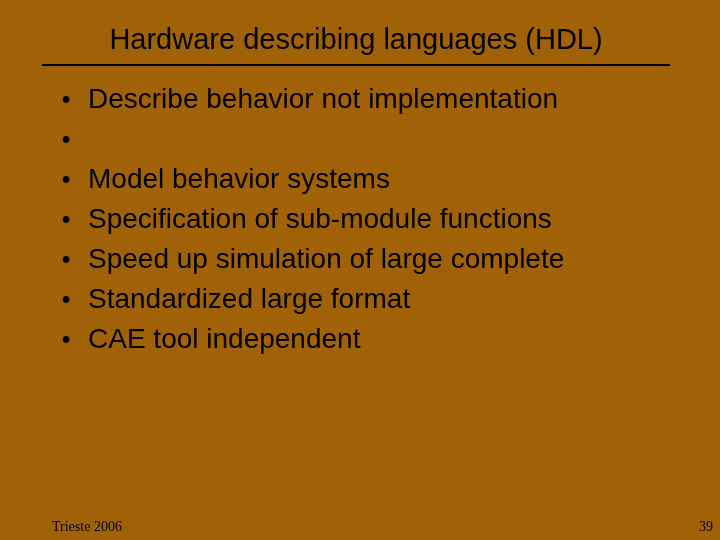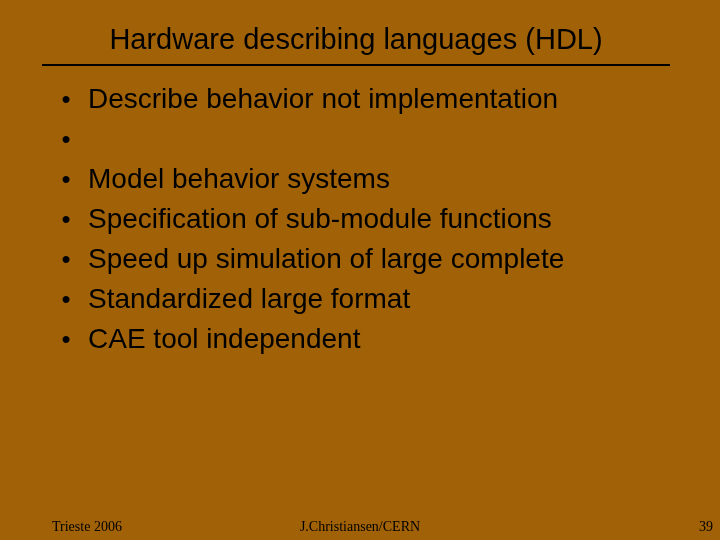--- a/index.html
+++ b/index.html
@@ -149,17 +149,16 @@
 
     <li class="bullet-row">
       <span class="bullet-mark">•</span>
       <span class="bullet-text">CAE tool independent</span>
     </li>
 
   </ul>
 
   <div class="footer">
     <div class="footer-text footer-left">Trieste 2006</div>
-    <div class="footer-text footer-center">J.Christiansen/CERN</div>
     <div class="footer-text footer-right">39</div>
   </div>
 
 </div>
 
 </body></html>

